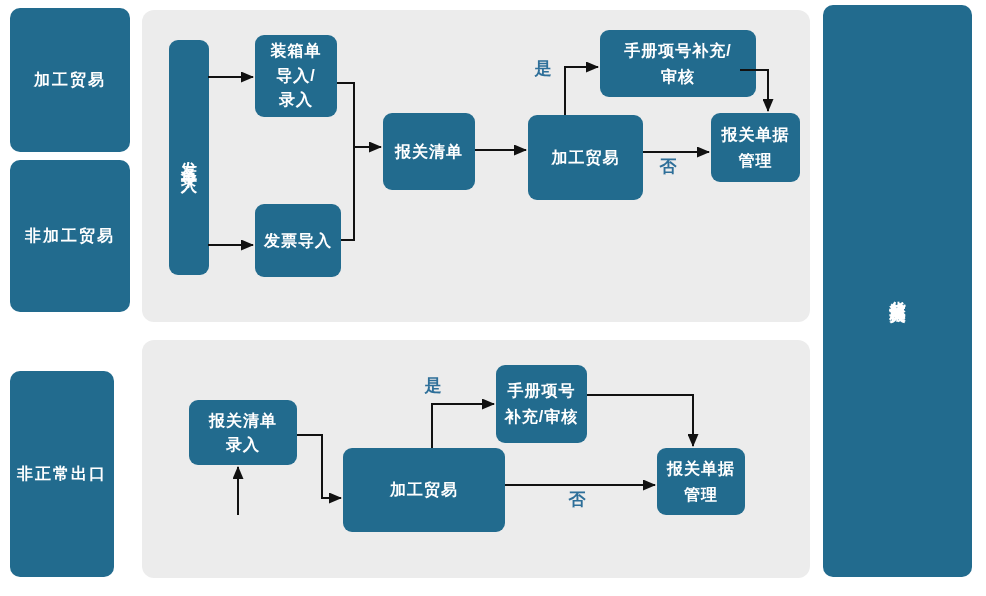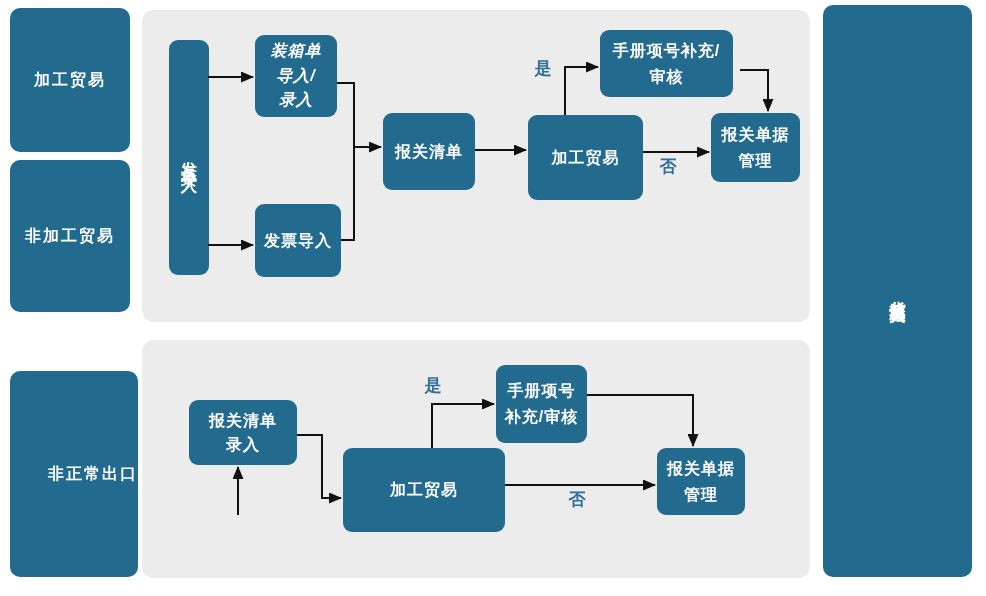--- a/index.html
+++ b/index.html
@@ -82,46 +82,46 @@
 
   <div class="panel" style="left:142px;top:10px;width:668px;height:312px;"></div>
   <div class="panel" style="left:142px;top:340px;width:668px;height:238px;"></div>
 
   <div class="node lane" style="left:10px;top:8px;width:120px;height:144px;">
     <span>加工贸易</span>
   </div>
   <div class="node lane" style="left:10px;top:160px;width:120px;height:152px;">
     <span>非加工贸易</span>
   </div>
-  <div class="node lane" style="left:10px;top:371px;width:128px;height:206px;justify-content:flex-end;">
+  <div class="node lane" style="left:10px;top:371px;width:104px;height:206px;">
     <span>非正常出口</span>
   </div>
 
   <div class="node lane" style="left:823px;top:5px;width:149px;height:572px;">
     <span class="vtext-tight">货代订舱及报关</span>
   </div>
 
   <div class="node" style="left:169px;top:40px;width:40px;height:235px;">
     <span class="vtext">发运单录入</span>
   </div>
-  <div class="node" style="left:255px;top:35px;width:82px;height:82px;line-height:1.55;font-style:italic;">
+  <div class="node" style="left:255px;top:35px;width:82px;height:82px;line-height:1.55;">
     <span>装箱单
 导入/
 录入</span>
   </div>
   <div class="node" style="left:255px;top:204px;width:86px;height:73px;">
     <span>发票导入</span>
   </div>
   <div class="node" style="left:383px;top:113px;width:92px;height:77px;">
     <span>报关清单</span>
   </div>
   <div class="node" style="left:528px;top:115px;width:115px;height:85px;">
     <span>加工贸易</span>
   </div>
-  <div class="node" style="left:600px;top:30px;width:133px;height:67px;">
+  <div class="node" style="left:600px;top:30px;width:156px;height:67px;">
     <span>手册项号补充/
 审核</span>
   </div>
   <div class="node" style="left:711px;top:113px;width:89px;height:69px;">
     <span>报关单据
 管理</span>
   </div>
 
   <div class="branch-label" style="left:528px;top:57px;width:30px;">是</div>
   <div class="branch-label" style="left:653px;top:155px;width:30px;">否</div>

